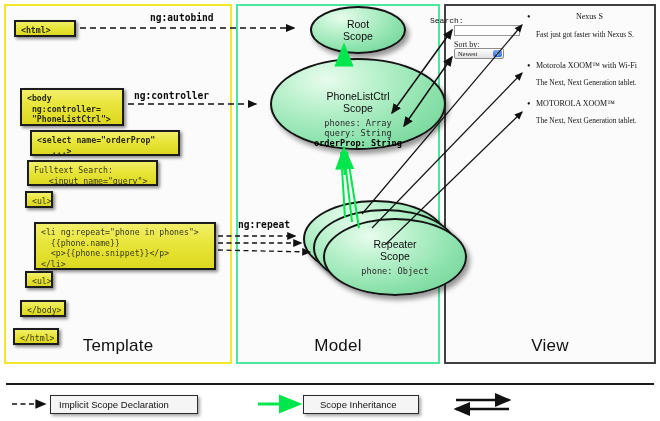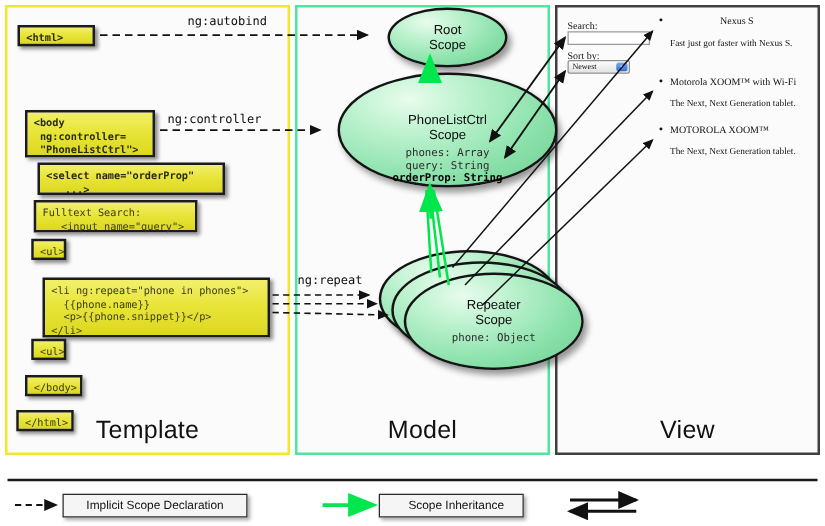--- a/index.html
+++ b/index.html
@@ -8,21 +8,21 @@
 
   #stage{position:absolute;left:0;top:0;width:660px;height:421px;}
 
   
   .panel{position:absolute;background:#fbfbfb;box-sizing:border-box;}
   .panel-tpl  {left:4px;  top:4px;  width:228px; height:360px; border:2px solid #f2e72a;}
   .panel-mdl  {left:236px;top:4px;  width:204px; height:360px; border:2px solid #4ae79d;}
   .panel-view {left:444px;top:4px;  width:212px; height:360px; border:2px solid #404040;}
 
   .panel-label{position:absolute;width:100%;text-align:center;bottom:6px;
-               font-size:20px;color:#111;letter-spacing:.2px;}
+               font-size:17px;color:#111;letter-spacing:.2px;}
 
   
   .code{position:absolute;box-sizing:border-box;
         background:linear-gradient(180deg,#f2ef6b 0%, #e8e53a 45%, #dcd820 100%);
         border:2px solid #1c1c1c;
         box-shadow:2px 2px 3px rgba(0,0,0,.45);
         font-family:"DejaVu Sans Mono","Liberation Mono",monospace;
         font-size:8.2px;line-height:10.5px;color:#2a2a10;
         padding:3px 5px;white-space:pre;font-weight:bold;}
   .code.plain{font-weight:normal;color:#3a3a1c;}
@@ -51,25 +51,25 @@
                  border-radius:2px;color:#fff;font-size:5px;line-height:9px;text-align:center;}
   .v-item{position:absolute;font-family:"Liberation Serif",serif;color:#111;}
   .v-item.bullet{font-size:8px;}
   .v-item.bullet::before{content:"\2022";position:absolute;left:-9px;top:-1px;font-size:10px;}
   .v-item.desc{font-size:7.4px;}
 
   
   .legend-sep{position:absolute;left:6px;top:383px;width:648px;height:2px;background:#1a1a1a;}
   .legend-box{position:absolute;box-sizing:border-box;background:#f5f5f5;
               border:1px solid #2c2c2c;box-shadow:2px 2px 3px rgba(0,0,0,.35);
-              font-size:9.5px;color:#101010;text-align:center;
+              font-size:9.5px;color:#101010;text-align:left;
               padding:3px 8px;white-space:nowrap;}
 
   .edge-label{position:absolute;font-family:"DejaVu Sans Mono","Liberation Mono",monospace;
-              font-size:9.6px;font-weight:normal;color:#0b0b0b;}
+              font-size:9.6px;font-weight:bold;color:#0b0b0b;}
 
   svg.overlay{position:absolute;left:0;top:0;width:660px;height:421px;
               pointer-events:none;overflow:visible;}
 </style>
 </head>
 <body>
 
 <div id="stage">
 
   <div class="panel panel-tpl">
@@ -125,21 +125,21 @@
   <div class="scope" style="left:291px;top:200px;width:140px;height:74px;"></div>
   <div class="scope" style="left:301px;top:209px;width:140px;height:74px;"></div>
   <div class="scope" style="left:311px;top:218px;width:140px;height:74px;">
     <div class="ttl">Repeater</div>
     <div class="ttl">Scope</div>
     <div class="props">
       <div>phone: Object</div>
     </div>
   </div>
 
-  <div class="v-label" style="left:454px;top:16px;">Search:</div>
+  <div class="v-label" style="left:430px;top:16px;font-family:Liberation Mono, monospace;">Search:</div>
   <div class="v-input" style="left:454px;top:25px;width:66px;height:11px;"></div>
 
   <div class="v-label" style="left:454px;top:40px;">Sort by:</div>
   <div class="v-select" style="left:454px;top:48px;width:50px;height:11px;">
     <span>Newest</span>
     <span class="arw">▾</span>
   </div>
 
   <div class="v-item bullet" style="left:536px;top:12px;padding-left:40px;">Nexus S</div>
   <div class="v-item desc" style="left:536px;top:30px;">Fast just got faster with Nexus S.</div>

